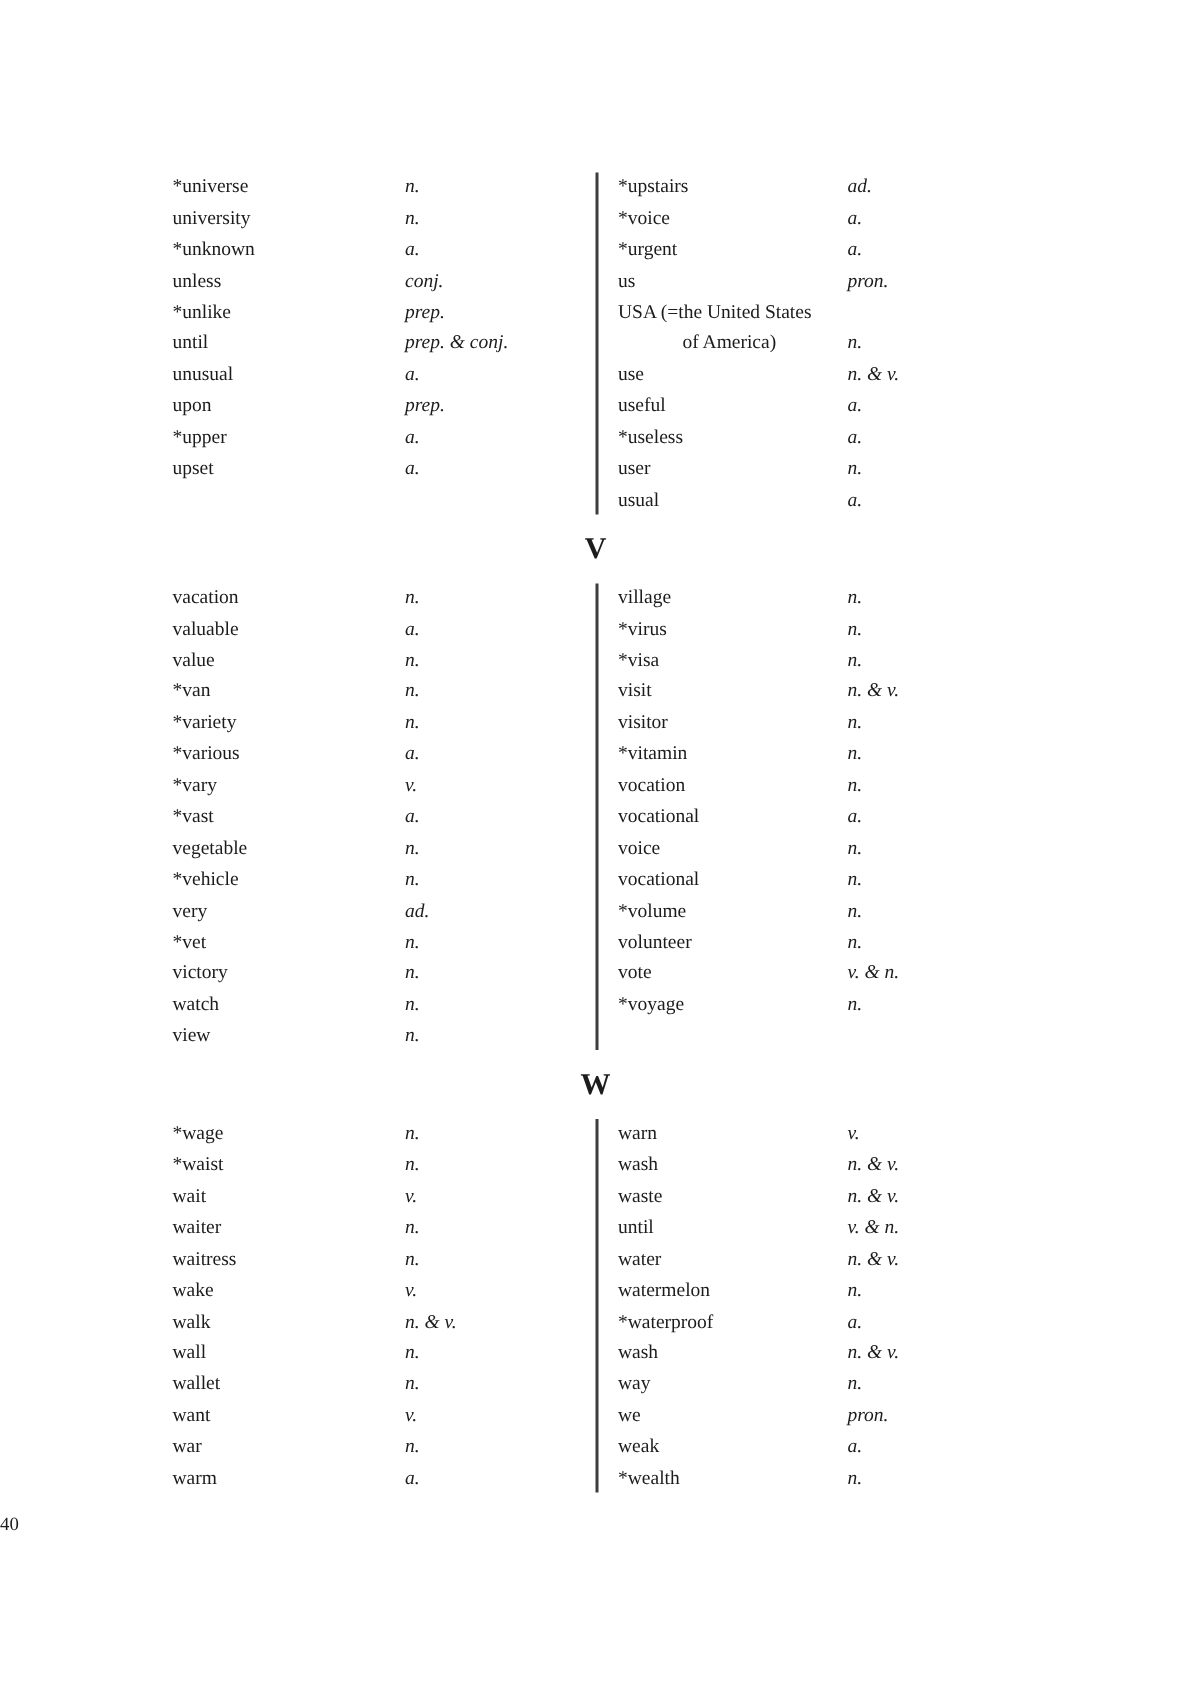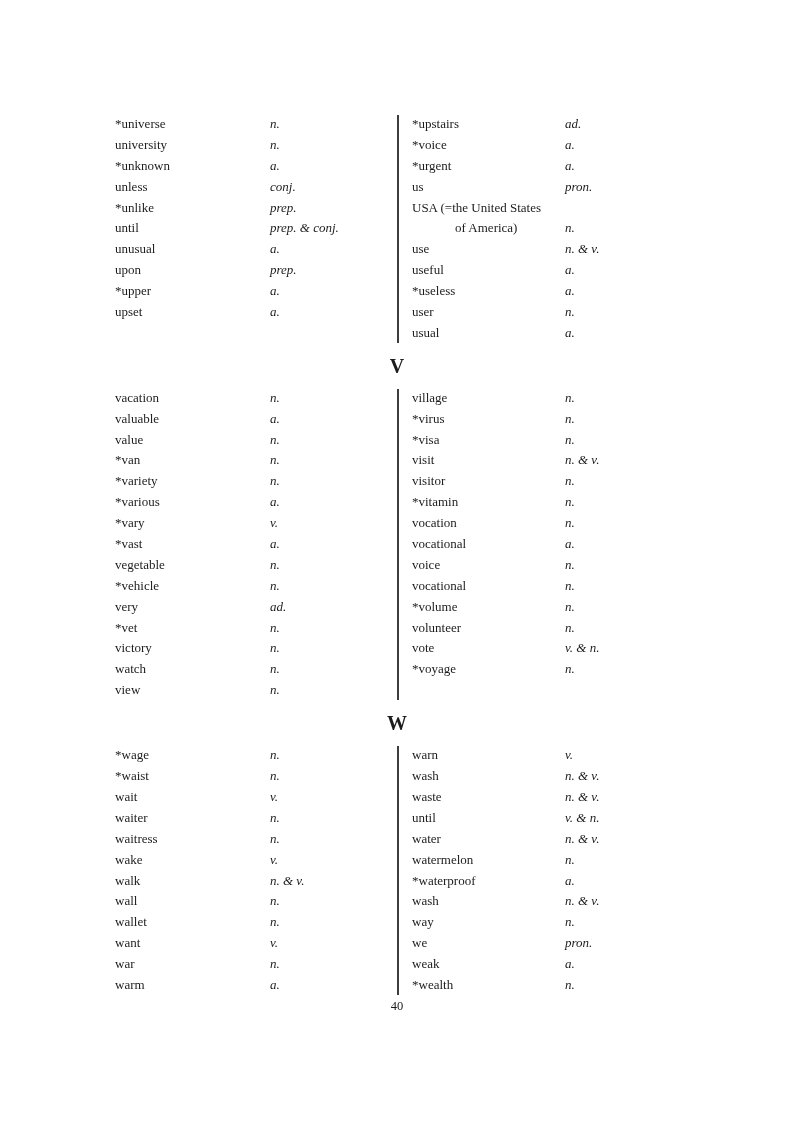--- a/index.html
+++ b/index.html
@@ -41,22 +41,22 @@
   .word.indent { padding-left: 43px; }
   .pos { font-style: italic; white-space: nowrap; }
   .sec-header {
     height: 44px;
     line-height: 44px;
     text-align: center;
     font-weight: bold;
     font-size: 20px;
   }
   .page-num {
-    text-align: center;
     font-size: 12.5px;
+    margin-top: 10px;
     height: 20px;
     line-height: 20px;
   }
 </style>
 </head>
 <body>
 
 <div class="page">
 
   <div class="section">

